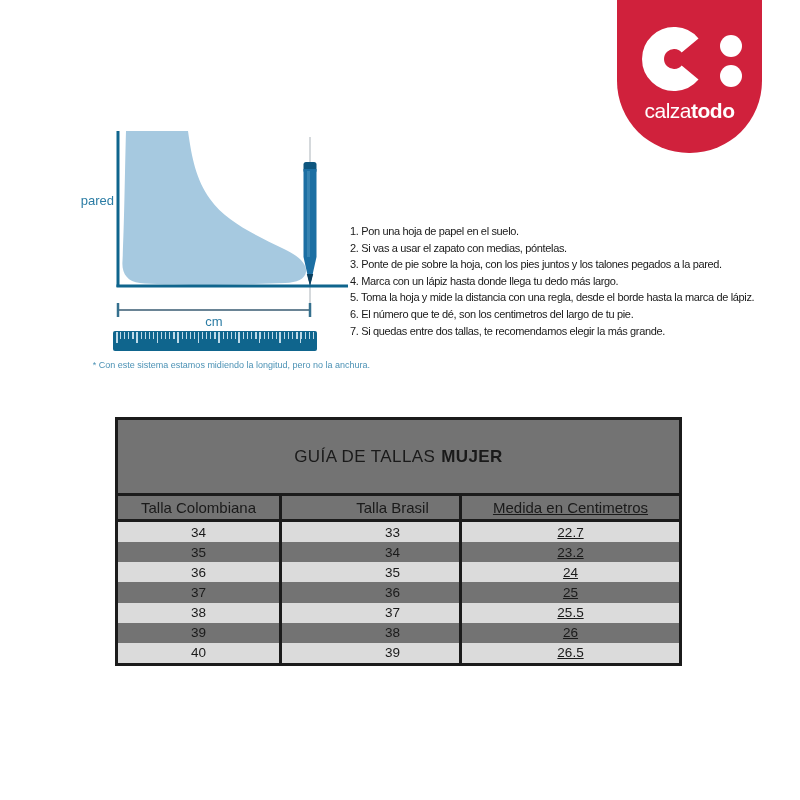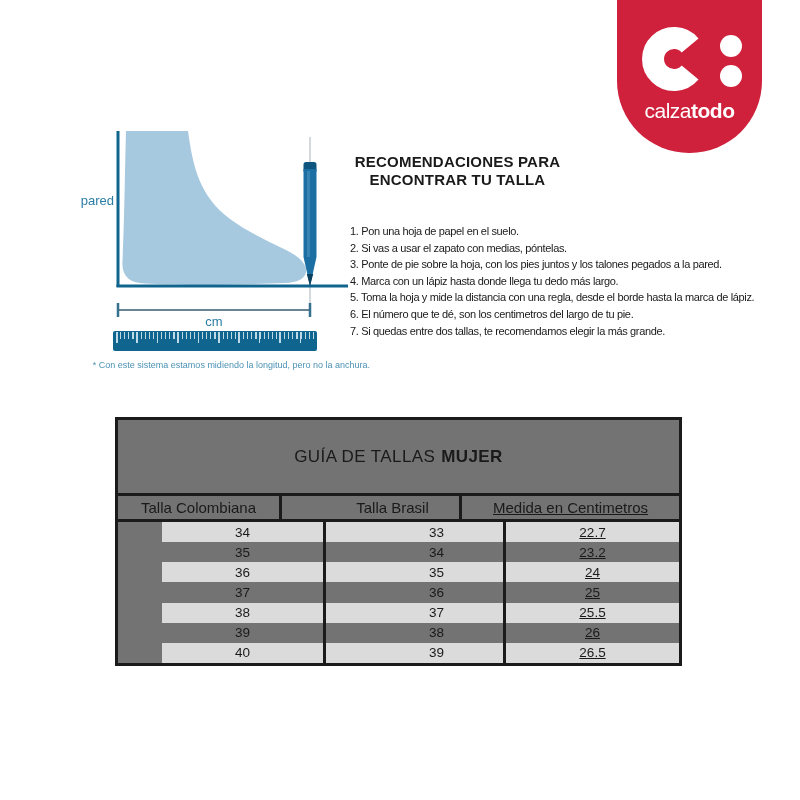--- a/index.html
+++ b/index.html
@@ -39,21 +39,21 @@
   .steps p{margin:0;}
 
   
   .size-table{position:absolute;left:115px;top:417px;width:567px;height:249px;
               box-sizing:border-box;border:3px solid #1b1b1b;background:#737373;}
   .table-title{height:73px;display:flex;align-items:center;justify-content:center;
                font-size:17px;letter-spacing:0.4px;}
   .table-title .b{font-weight:700;margin-left:6px;}
   .thead{display:flex;box-sizing:border-box;height:29px;
          border-top:3px solid #1b1b1b;border-bottom:3px solid #1b1b1b;}
-  .tbody{height:141px;display:flex;flex-direction:column;margin-left:44px;}
+  .tbody{height:141px;display:flex;flex-direction:column;}
   .trow{display:flex;flex:1;}
   .trow.odd{background:#DBDBDB;}
   .cell{box-sizing:border-box;display:flex;align-items:center;justify-content:center;}
   .c1{width:164px;border-right:3px solid #1b1b1b;}
   .c2{width:180px;border-right:3px solid #1b1b1b;padding-left:44px;}
   .c3{flex:1;text-decoration:underline;}
   .thead .cell{font-size:15px;}
   .tbody .cell{font-size:13.5px;}
 </style>
 </head>
@@ -102,24 +102,20 @@
     </svg>
     <span class="pared-label">pared</span>
     <span class="cm-label">cm</span>
     <div class="ruler">
       <div class="ticks-major"></div>
       <div class="ticks-minor"></div>
     </div>
     <div class="measure-caption">* Con este sistema estamos midiendo la longitud, pero no la anchura.</div>
   </div>
 
-  <div class="instr-title">
-    <div>RECOMENDACIONES PARA</div>
-    <div>ENCONTRAR TU TALLA</div>
-  </div>
   <div class="steps">
     <p>1. Pon una hoja de papel en el suelo.</p>
     <p>2. Si vas a usar el zapato con medias, póntelas.</p>
     <p>3. Ponte de pie sobre la hoja, con los pies juntos y los talones pegados a la pared.</p>
     <p>4. Marca con un lápiz hasta donde llega tu dedo más largo.</p>
     <p>5. Toma la hoja y mide la distancia con una regla, desde el borde hasta la marca de lápiz.</p>
     <p>6. El número que te dé, son los centimetros del largo de tu pie.</p>
     <p>7. Si quedas entre dos tallas, te recomendamos elegir la más grande.</p>
   </div>
 

